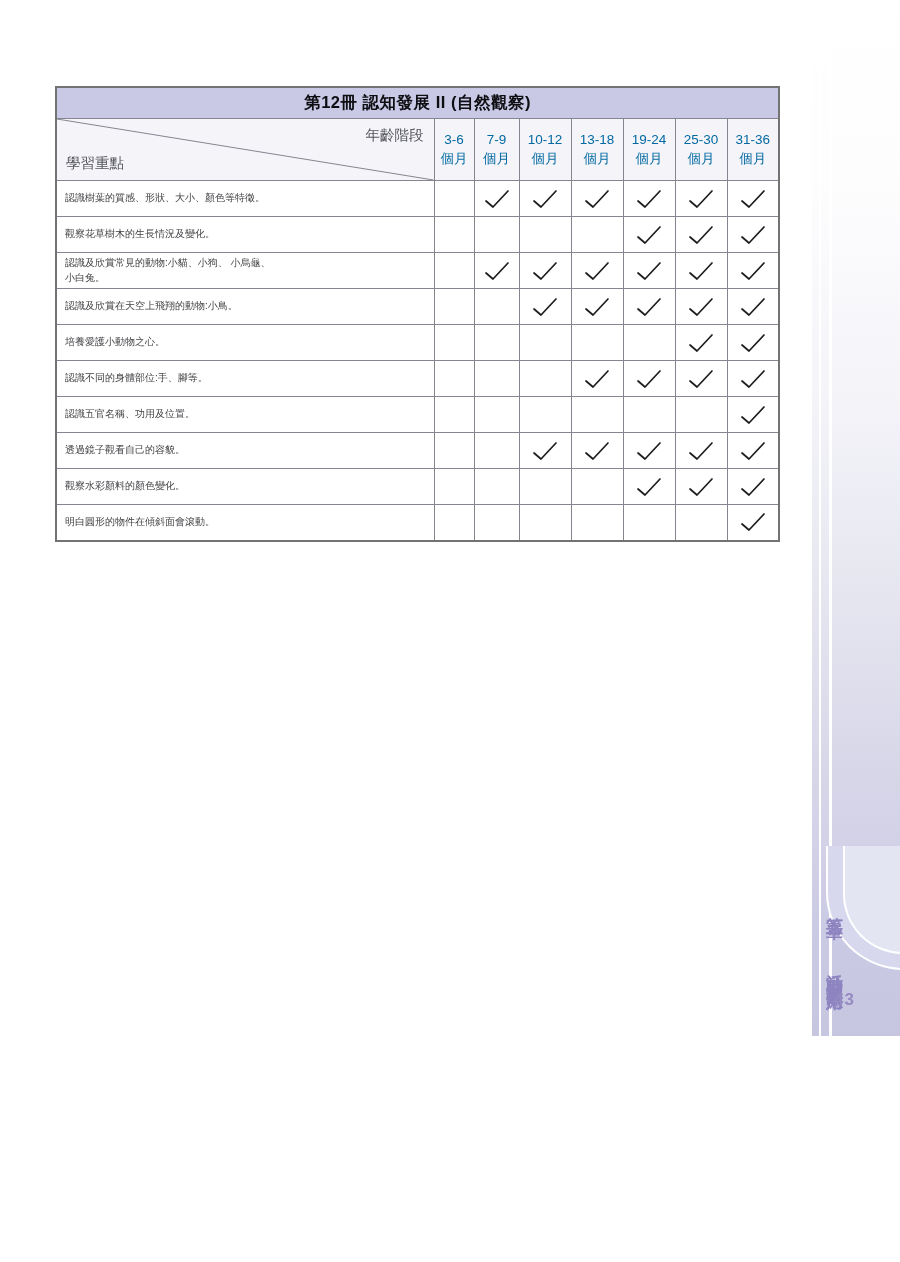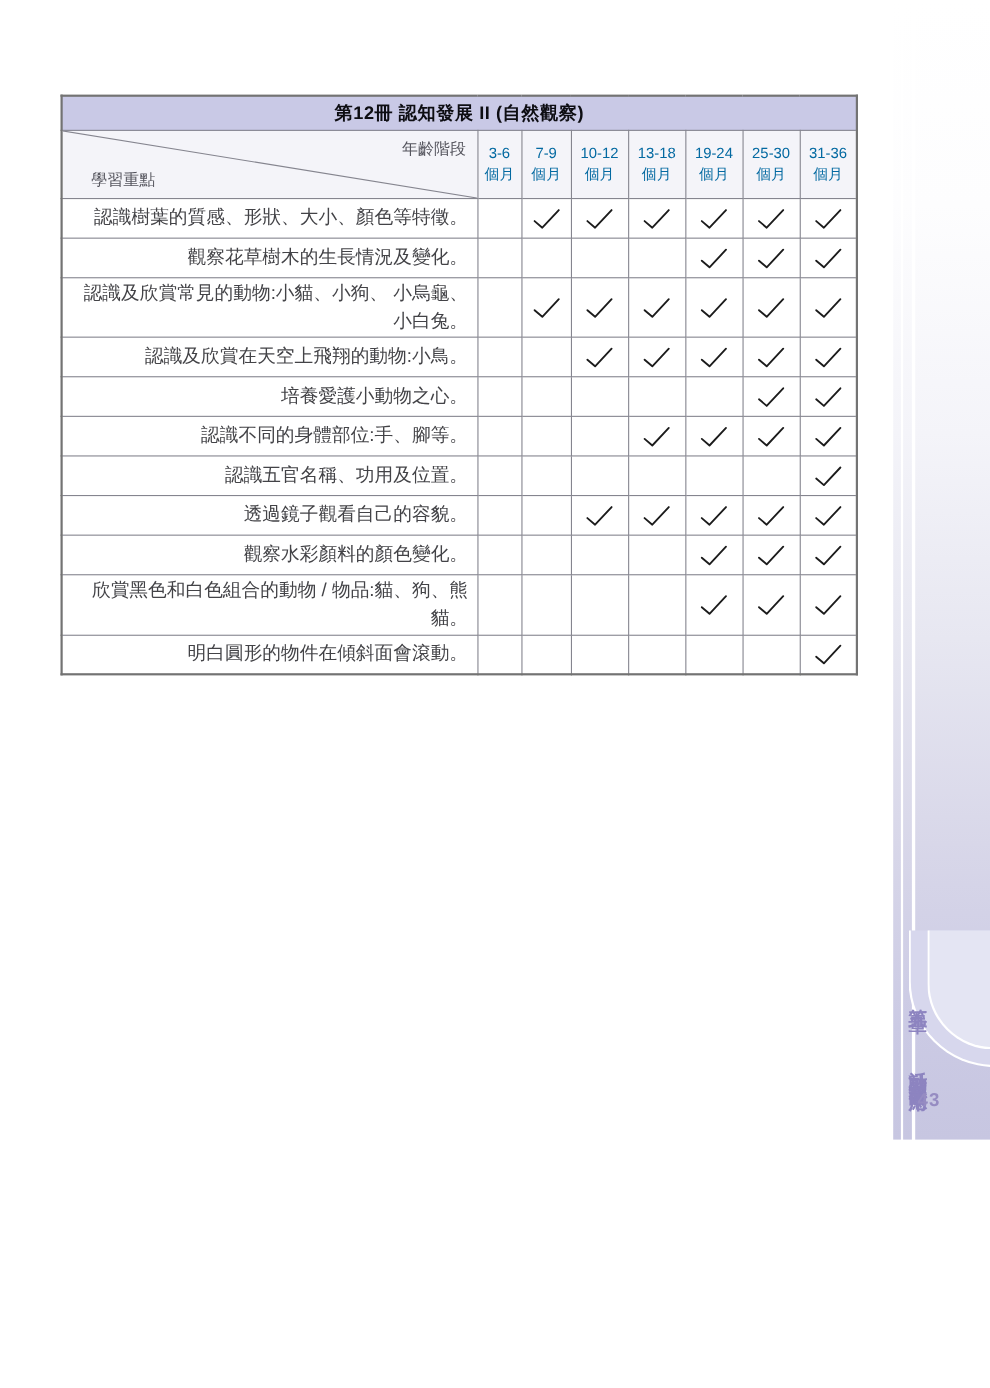--- a/index.html
+++ b/index.html
@@ -54,25 +54,25 @@
     border:1px solid #85858f;
   }
   th.title{
     height:28px;background:#c9c9e6;color:#0d0d12;
     font-size:16.5px;font-weight:bold;text-align:center;letter-spacing:0.5px;
   }
   tr.agerow{height:62px;background:#f4f4f9;padding-left:19px;}
   td.corner{position:relative;padding:0;}
   td.corner svg.diag{position:absolute;left:0;top:0;width:100%;height:100%;}
   .corner-top{position:absolute;top:7px;right:10px;font-size:14.5px;color:#55555e;}
-  .corner-bottom{position:absolute;bottom:7px;left:9px;font-size:14.5px;color:#55555e;margin-left:17px;}
+  .corner-bottom{position:absolute;bottom:7px;left:9px;font-size:14.5px;color:#55555e;}
   th.age{font-weight:normal;font-size:13.5px;line-height:1.4;color:#0369a1;text-align:center;padding:0;}
   tbody tr{height:36px;background:#ffffff;}
   td.label{
-    padding:2px 8px;font-size:17px;color:#434347;text-align:right;
+    padding:2px 8px;font-size:10px;color:#434347;text-align:left;
     white-space:pre-line;line-height:1.45;
   }
   td.cell{text-align:center;vertical-align:middle;padding:0;}
   td.cell svg{display:inline-block;vertical-align:middle;}
 </style>
 </head>
 <body>
 
 <div class="page-root">
 
@@ -357,42 +357,20 @@
     <polyline points="2,12 9,18 24,2" fill="none" stroke="#1c1c1c" stroke-width="1.7" stroke-linecap="round" stroke-linejoin="round"></polyline>
   </svg>
 </td>
           <td class="cell">
   <svg width="26" height="20" viewBox="0 0 26 20">
     <polyline points="2,12 9,18 24,2" fill="none" stroke="#1c1c1c" stroke-width="1.7" stroke-linecap="round" stroke-linejoin="round"></polyline>
   </svg>
 </td>
         </tr>
         <tr>
-          <td class="label">欣賞黑色和白色組合的動物 / 物品:貓、狗、熊貓。</td>
-          <td class="cell"></td>
-          <td class="cell"></td>
-          <td class="cell"></td>
-          <td class="cell"></td>
-          <td class="cell">
-  <svg width="26" height="20" viewBox="0 0 26 20">
-    <polyline points="2,12 9,18 24,2" fill="none" stroke="#1c1c1c" stroke-width="1.7" stroke-linecap="round" stroke-linejoin="round"></polyline>
-  </svg>
-</td>
-          <td class="cell">
-  <svg width="26" height="20" viewBox="0 0 26 20">
-    <polyline points="2,12 9,18 24,2" fill="none" stroke="#1c1c1c" stroke-width="1.7" stroke-linecap="round" stroke-linejoin="round"></polyline>
-  </svg>
-</td>
-          <td class="cell">
-  <svg width="26" height="20" viewBox="0 0 26 20">
-    <polyline points="2,12 9,18 24,2" fill="none" stroke="#1c1c1c" stroke-width="1.7" stroke-linecap="round" stroke-linejoin="round"></polyline>
-  </svg>
-</td>
-        </tr>
-        <tr>
           <td class="label">明白圓形的物件在傾斜面會滾動。</td>
           <td class="cell"></td>
           <td class="cell"></td>
           <td class="cell"></td>
           <td class="cell"></td>
           <td class="cell"></td>
           <td class="cell"></td>
           <td class="cell">
   <svg width="26" height="20" viewBox="0 0 26 20">
     <polyline points="2,12 9,18 24,2" fill="none" stroke="#1c1c1c" stroke-width="1.7" stroke-linecap="round" stroke-linejoin="round"></polyline>

